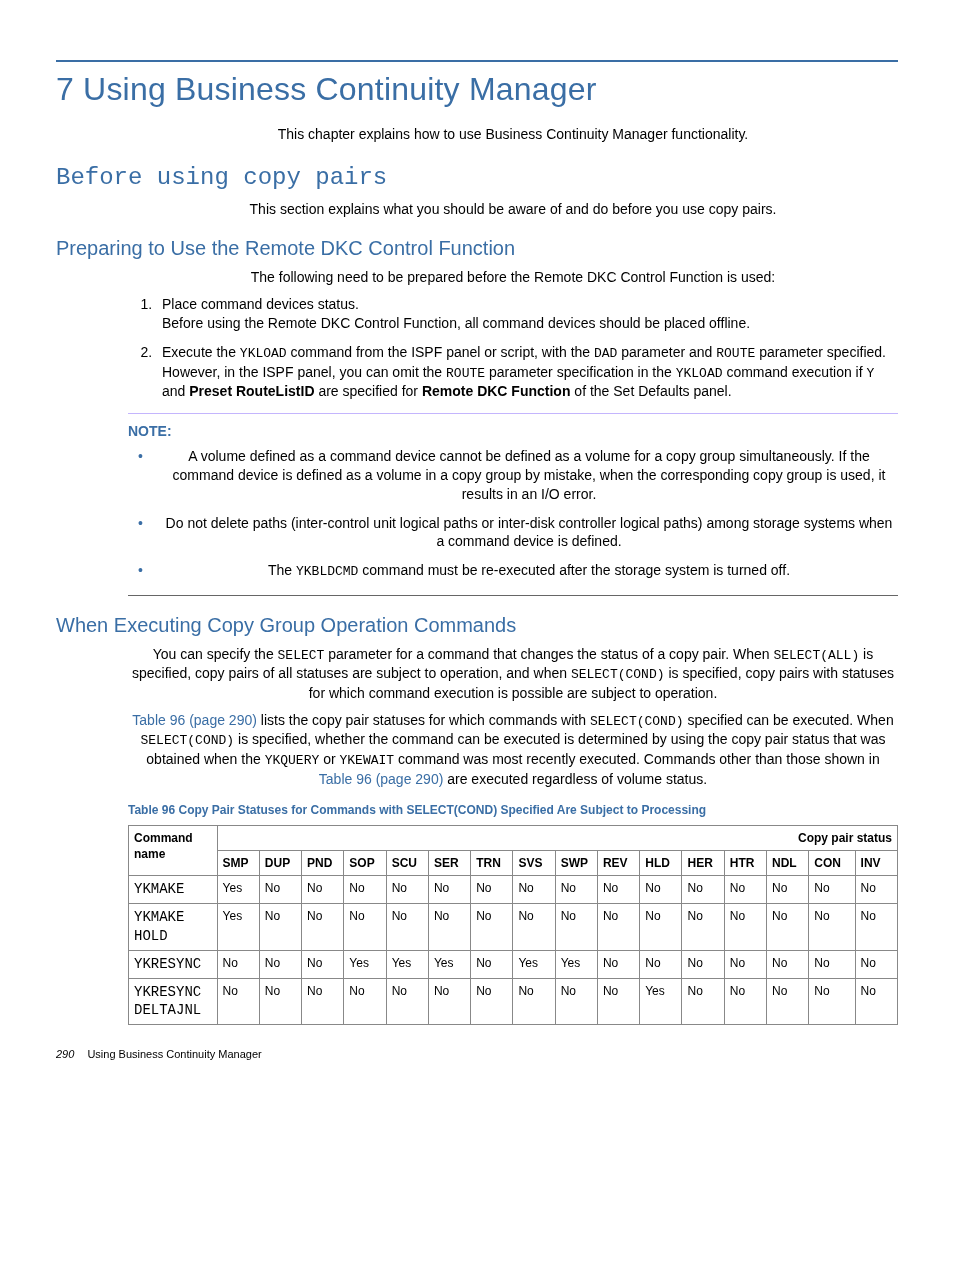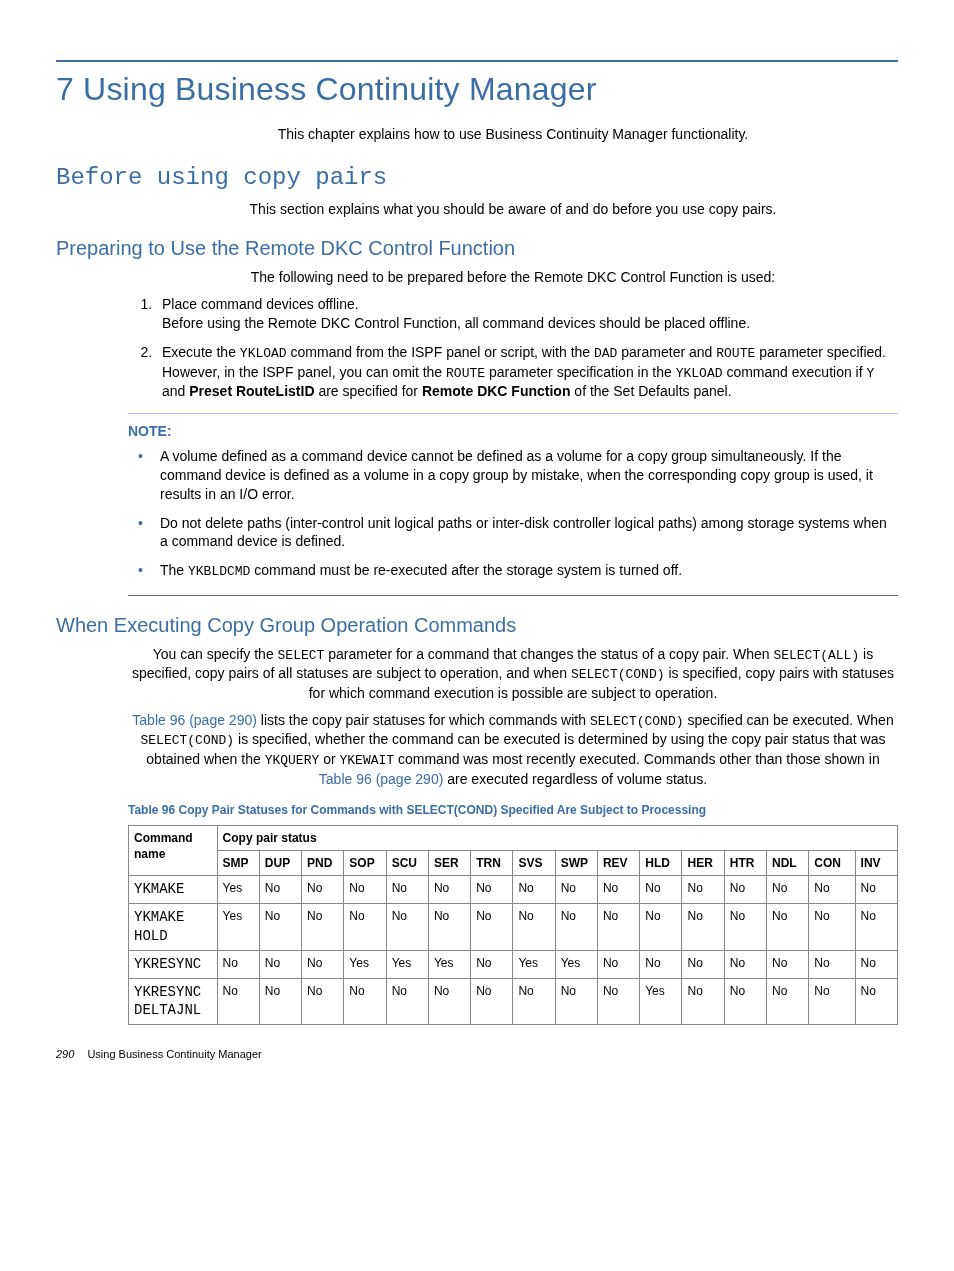--- a/index.html
+++ b/index.html
@@ -32,21 +32,21 @@
     font-family: "Arial Narrow", Arial, sans-serif;
     font-weight: 300;
     font-size: 20px;
     color: #3a6ea5;
     margin: 16px 0 6px 0;
   }
   .body-indent { margin-left: 72px; }
   p { margin: 4px 0 8px 0; text-align: center; }
   ol.num { margin: 6px 0 8px 0; padding-left: 28px; }
   ol.num > li { margin-bottom: 10px; padding-left: 6px; }
-  ul.bullets { list-style: none; margin: 6px 0 8px 0; padding-left: 10px; }
+  ul.bullets { list-style: none; margin: 6px 0 8px 0; padding-left: 10px; text-align: center; }
   ul.bullets > li { position: relative; padding-left: 22px; margin-bottom: 10px; }
   ul.bullets > li::before {
     content: "•";
     color: #3a6ea5;
     position: absolute;
     left: 0;
     top: 0;
     font-size: 14px;
   }
   .note-block {
@@ -66,21 +66,21 @@
     table-layout: fixed;
   }
   table.data th, table.data td {
     border: 1px solid #888;
     padding: 4px 5px;
     text-align: left;
     vertical-align: top;
     word-wrap: break-word;
   }
   table.data th { font-weight: bold; }
-  table.data th.spanhead { text-align: left; }
+  table.data th.spanhead { text-align: right; }
   .cmdcell { font-family: "Courier New", monospace; font-size: 14px; margin-left: 16px; }
   .footer { font-size: 11px; margin-top: 22px; }
   .footer .pagenum { margin-right: 10px; font-style: italic; }
   b { font-weight: bold; }
 </style>
 </head>
 <body>
 
 <div class="rule-top"></div>
 <h1 class="chapter">7 Using Business Continuity Manager</h1>
@@ -92,21 +92,21 @@
 <h2 class="section">Before using copy pairs</h2>
 <div class="body-indent">
   <p>This section explains what you should be aware of and do before you use copy pairs.</p>
 </div>
 
 <h3 class="subsection">Preparing to Use the Remote DKC Control Function</h3>
 <div class="body-indent">
   <p>The following need to be prepared before the Remote DKC Control Function is used:</p>
   <ol class="num">
     <li>
-      <span>Place command devices offline.</span><br>
+      <span>Place command devices status.</span><br>
       <span>Before using the Remote DKC Control Function, all command devices should be placed offline.</span>
     </li>
     <li>
       <span>Execute the </span><span class="code">YKLOAD</span><span> command from the ISPF panel or script, with the </span><span class="code">DAD</span><span> parameter and </span><span class="code">ROUTE</span><span> parameter specified. However, in the ISPF panel, you can omit the </span><span class="code">ROUTE</span><span> parameter specification in the </span><span class="code">YKLOAD</span><span> command execution if </span><span class="code">Y</span><span> and </span><b>Preset RouteListID</b><span> are specified for </span><b>Remote DKC Function</b><span> of the Set Defaults panel.</span>
     </li>
   </ol>
 
   <div class="note-block">
     <span class="note-label">NOTE:</span>
     <ul class="bullets">

